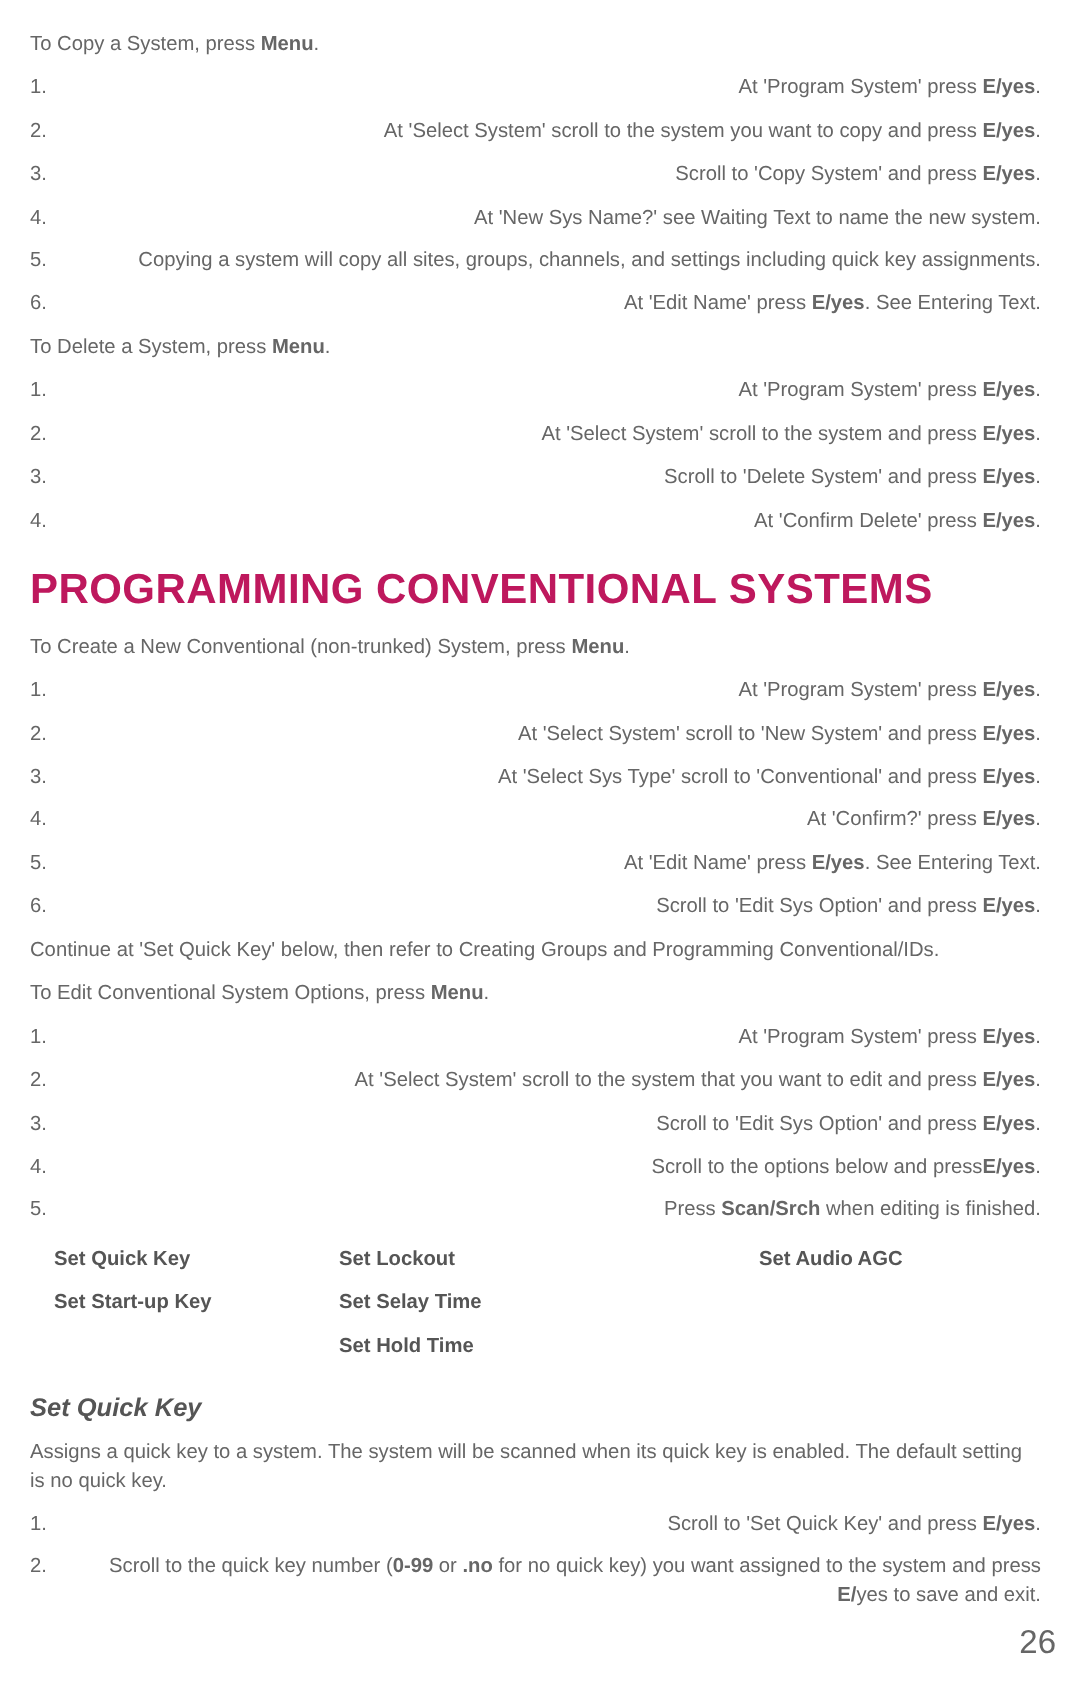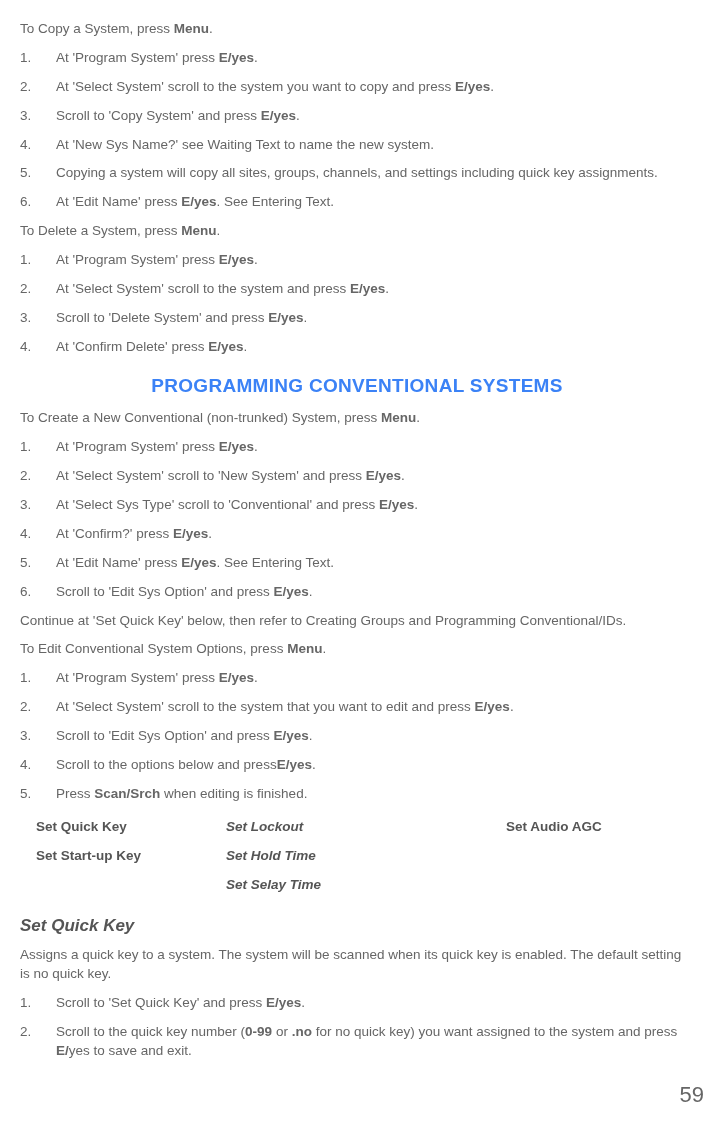--- a/index.html
+++ b/index.html
@@ -22,44 +22,44 @@
   ol li {
     display: flex;
     margin-bottom: 10px;
   }
   ol li .num {
     width: 36px;
     flex-shrink: 0;
   }
   ol li .txt {
     flex: 1;
+    text-align: right;
   }
   h2 {
-    font-size: 19px;
+    font-size: 28px;
     font-weight: bold;
-    color: #3b82f6;
+    color: #be185d;
     margin: 16px 0 10px 0;
     letter-spacing: 0.3px;
-    text-align: center;
   }
   h3 {
     font-style: italic;
     font-weight: bold;
     font-size: 17px;
     color: #555;
     margin: 10px 0 8px 0;
   }
   .options-table {
     display: flex;
     margin: 14px 0 8px 16px;
     font-weight: bold;
     color: #555;
   }
   .options-table .col1 { width: 190px; }
-  .options-table .col2 { width: 280px; font-style: italic; }
+  .options-table .col2 { width: 280px; }
   .options-table .col3 { flex: 1; }
   .options-table div div { margin-bottom: 10px; }
   .page-num {
     position: absolute;
     right: 10px;
     top: 1080px;
     font-size: 22px;
     color: #666;
   }
 </style>
@@ -174,22 +174,22 @@
     </li>
   </ol>
 
 <div class="options-table">
   <div class="col1" id="opt-col1">
       <div>Set Quick Key</div>
       <div>Set Start-up Key</div>
     </div>
   <div class="col2" id="opt-col2">
       <div>Set Lockout</div>
+      <div>Set Selay Time</div>
       <div>Set Hold Time</div>
-      <div>Set Selay Time</div>
     </div>
   <div class="col3" id="opt-col3">
       <div>Set Audio AGC</div>
     </div>
 </div>
 
 <h3>Set Quick Key</h3>
 
 <p>Assigns a quick key to a system. The system will be scanned when its quick key is enabled. The default setting is no quick key.</p>
 
@@ -197,13 +197,13 @@
     <li>
       <span class="num">1.</span>
       <span class="txt">Scroll to 'Set Quick Key' and press <span class="bold">E/yes</span>.</span>
     </li>
     <li>
       <span class="num">2.</span>
       <span class="txt">Scroll to the quick key number (<span class="bold">0-99</span> or <span class="bold">.no</span> for no quick key) you want assigned to the system and press <span class="bold">E/</span>yes to save and exit.</span>
     </li>
   </ol>
 
-<div class="page-num">59</div>
+<div class="page-num">26</div>
 
 </body></html>

